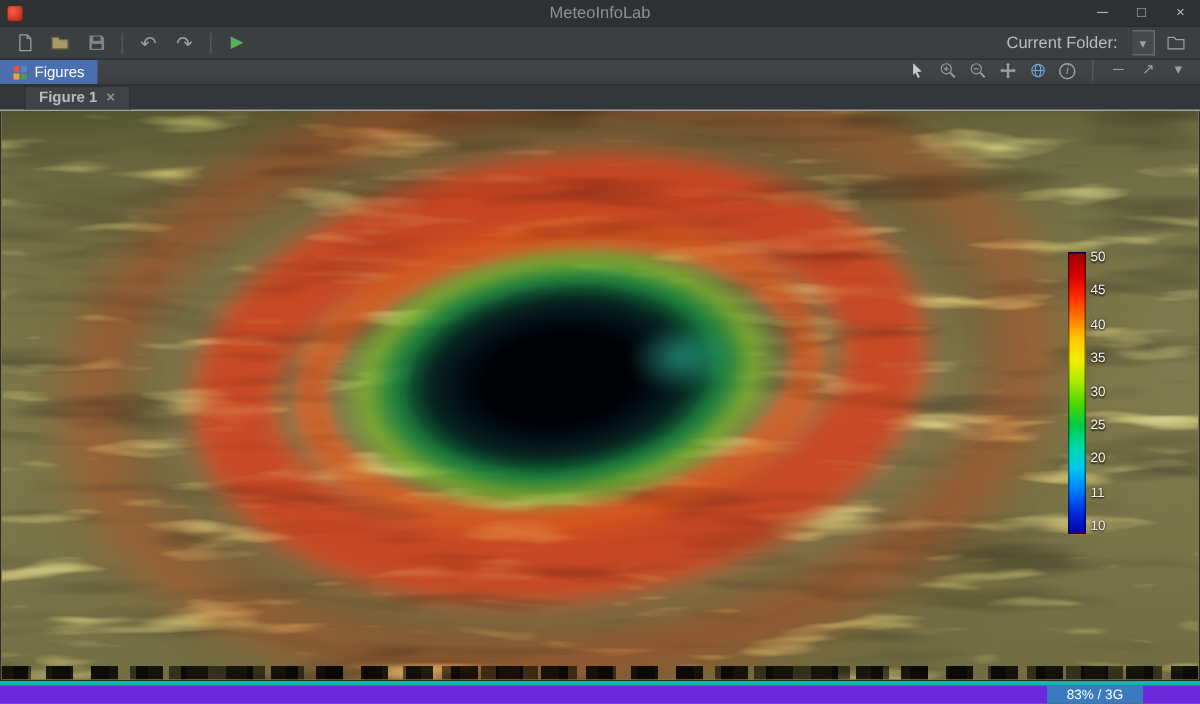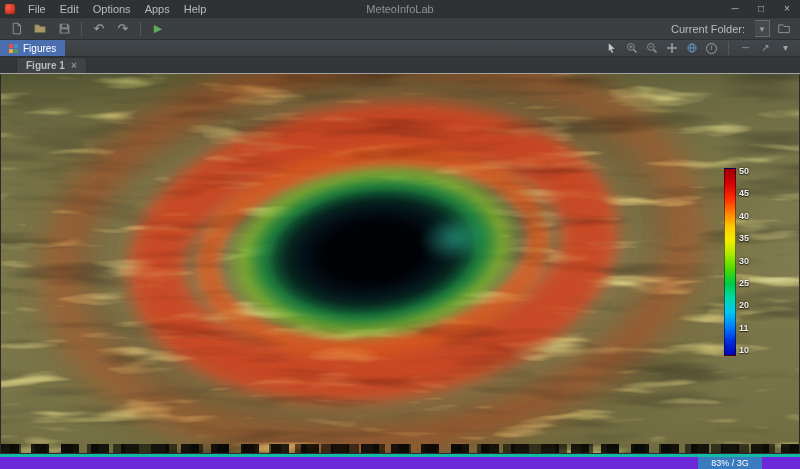--- a/index.html
+++ b/index.html
@@ -27,21 +27,21 @@
   .glyph { color:#9da0a3; font-size:13px; line-height:1; }
   .run-glyph { color:#5cad60; font-size:11px; }
   .cf-label { margin-left:auto; color:#bbbbbb; font-size:11px; padding-right:6px;text-align:center; }
   .cf-input { width:212px; height:17px; background:#45494a; border:1px solid #646a6d;
     color:#c3c3c3; font-size:10px; padding:0 4px; font-family:"Liberation Sans",sans-serif; }
   .cf-combo { width:15px; height:17px; background:#45494a; border:1px solid #646a6d;
     border-left:none; color:#9da0a3; font-size:9px; display:flex; align-items:center; justify-content:center; }
 
   
   .panel-header { height:17px; background:linear-gradient(#41464a,#3b3f41);
-    border-bottom:1px solid #2d2f30; display:flex; align-items:center; }
+    border-bottom:1px solid #2d2f30; display:flex; align-items:flex-start; }
   .panel-tab { height:100%; background:#4b6eaf; color:#ffffff; font-size:10px;
     display:flex; align-items:center; gap:5px; padding:0 9px; }
   .fig-icon { width:9px; height:9px; display:grid; grid-template-columns:1fr 1fr; gap:1px; }
   .fig-icon i { display:block; }
   .fig-icon i:nth-child(1){background:#e25141;} .fig-icon i:nth-child(2){background:#4a88c7;}
   .fig-icon i:nth-child(3){background:#f0a732;} .fig-icon i:nth-child(4){background:#57965c;}
   .panel-tools { margin-left:auto; display:flex; align-items:center; gap:7px; padding-right:8px; }
   .pt-icon { width:13px; height:13px; display:flex; align-items:center; justify-content:center; }
   .pt-glyph { color:#9da0a3; font-size:10px; line-height:1; }
   .info-circle { width:11px; height:11px; border:1px solid #9da0a3; border-radius:50%;
@@ -77,48 +77,41 @@
     radial-gradient(closest-side, #000205 0 48%, #031018 68%, #07251e 84%, rgba(10,70,45,.8) 94%, rgba(10,80,50,0) 100%); }
   .eye::after { content:""; position:absolute; right:-14px; top:28%; width:70px; height:46px;
     border-radius:50%; filter:blur(4px); background:
     radial-gradient(closest-side, rgba(60,230,190,.5), rgba(60,230,190,0)); }
   .dashes { position:absolute; left:0; right:0; bottom:0; height:9px; mix-blend-mode:multiply;
     background:
       repeating-linear-gradient(90deg, rgba(8,8,4,.85) 0 18px, rgba(8,8,4,0) 18px 30px),
       repeating-linear-gradient(90deg, rgba(20,20,10,.6) 8px 20px, rgba(20,20,10,0) 20px 34px); }
 
   
-  .colorbar { position:absolute; right:50px; top:94px; height:188px; display:flex;font-weight:bold; }
+  .colorbar { position:absolute; right:62px; top:94px; height:188px; display:flex; }
   .cb-bar { width:12px; height:100%; border:1px solid rgba(0,0,0,.5);
     background:linear-gradient(to bottom,#9e0000,#d40000,#ff2a00,#ff7a00,#ffc800,#f2ee00,#a8e800,#4cd800,#00cc44,#00d8a8,#00c8f0,#0080ff,#0030e0,#0000b4); }
   .cb-ticks { display:flex; flex-direction:column; justify-content:space-between;
     margin-left:3px; font-size:9px; color:#f4f4ea; line-height:1;
     text-shadow:0 0 2px rgba(0,0,0,.85), 0 1px 1px rgba(0,0,0,.6); transform:translateY(-1px); }
 
   
   .statusbar { height:15px; background:#6d28d9; border-top:3px solid #14b8a6; position:relative; }
   .mem-badge { position:absolute; right:38px; top:0; height:100%; width:64px; background:#3a7bbf;
     color:#ffffff; font-size:9px; display:flex; align-items:center; justify-content:center; }
 
   svg.ic { display:block; }
 </style>
 </head>
 <body>
 
 <div class="app">
 
   <div class="titlebar">
     <span class="app-icon"></span>
-    <nav style="display:flex;height:100%">
-      <span class="menu-item">File</span>
-      <span class="menu-item">Edit</span>
-      <span class="menu-item">Options</span>
-      <span class="menu-item">Apps</span>
-      <span class="menu-item">Help</span>
-    </nav>
     <span class="win-title">MeteoInfoLab</span>
     <div class="win-controls">
       <span class="win-btn">─</span>
       <span class="win-btn">□</span>
       <span class="win-btn">×</span>
     </div>
   </div>
 
   <div class="toolbar">
     <span class="tb-btn">

